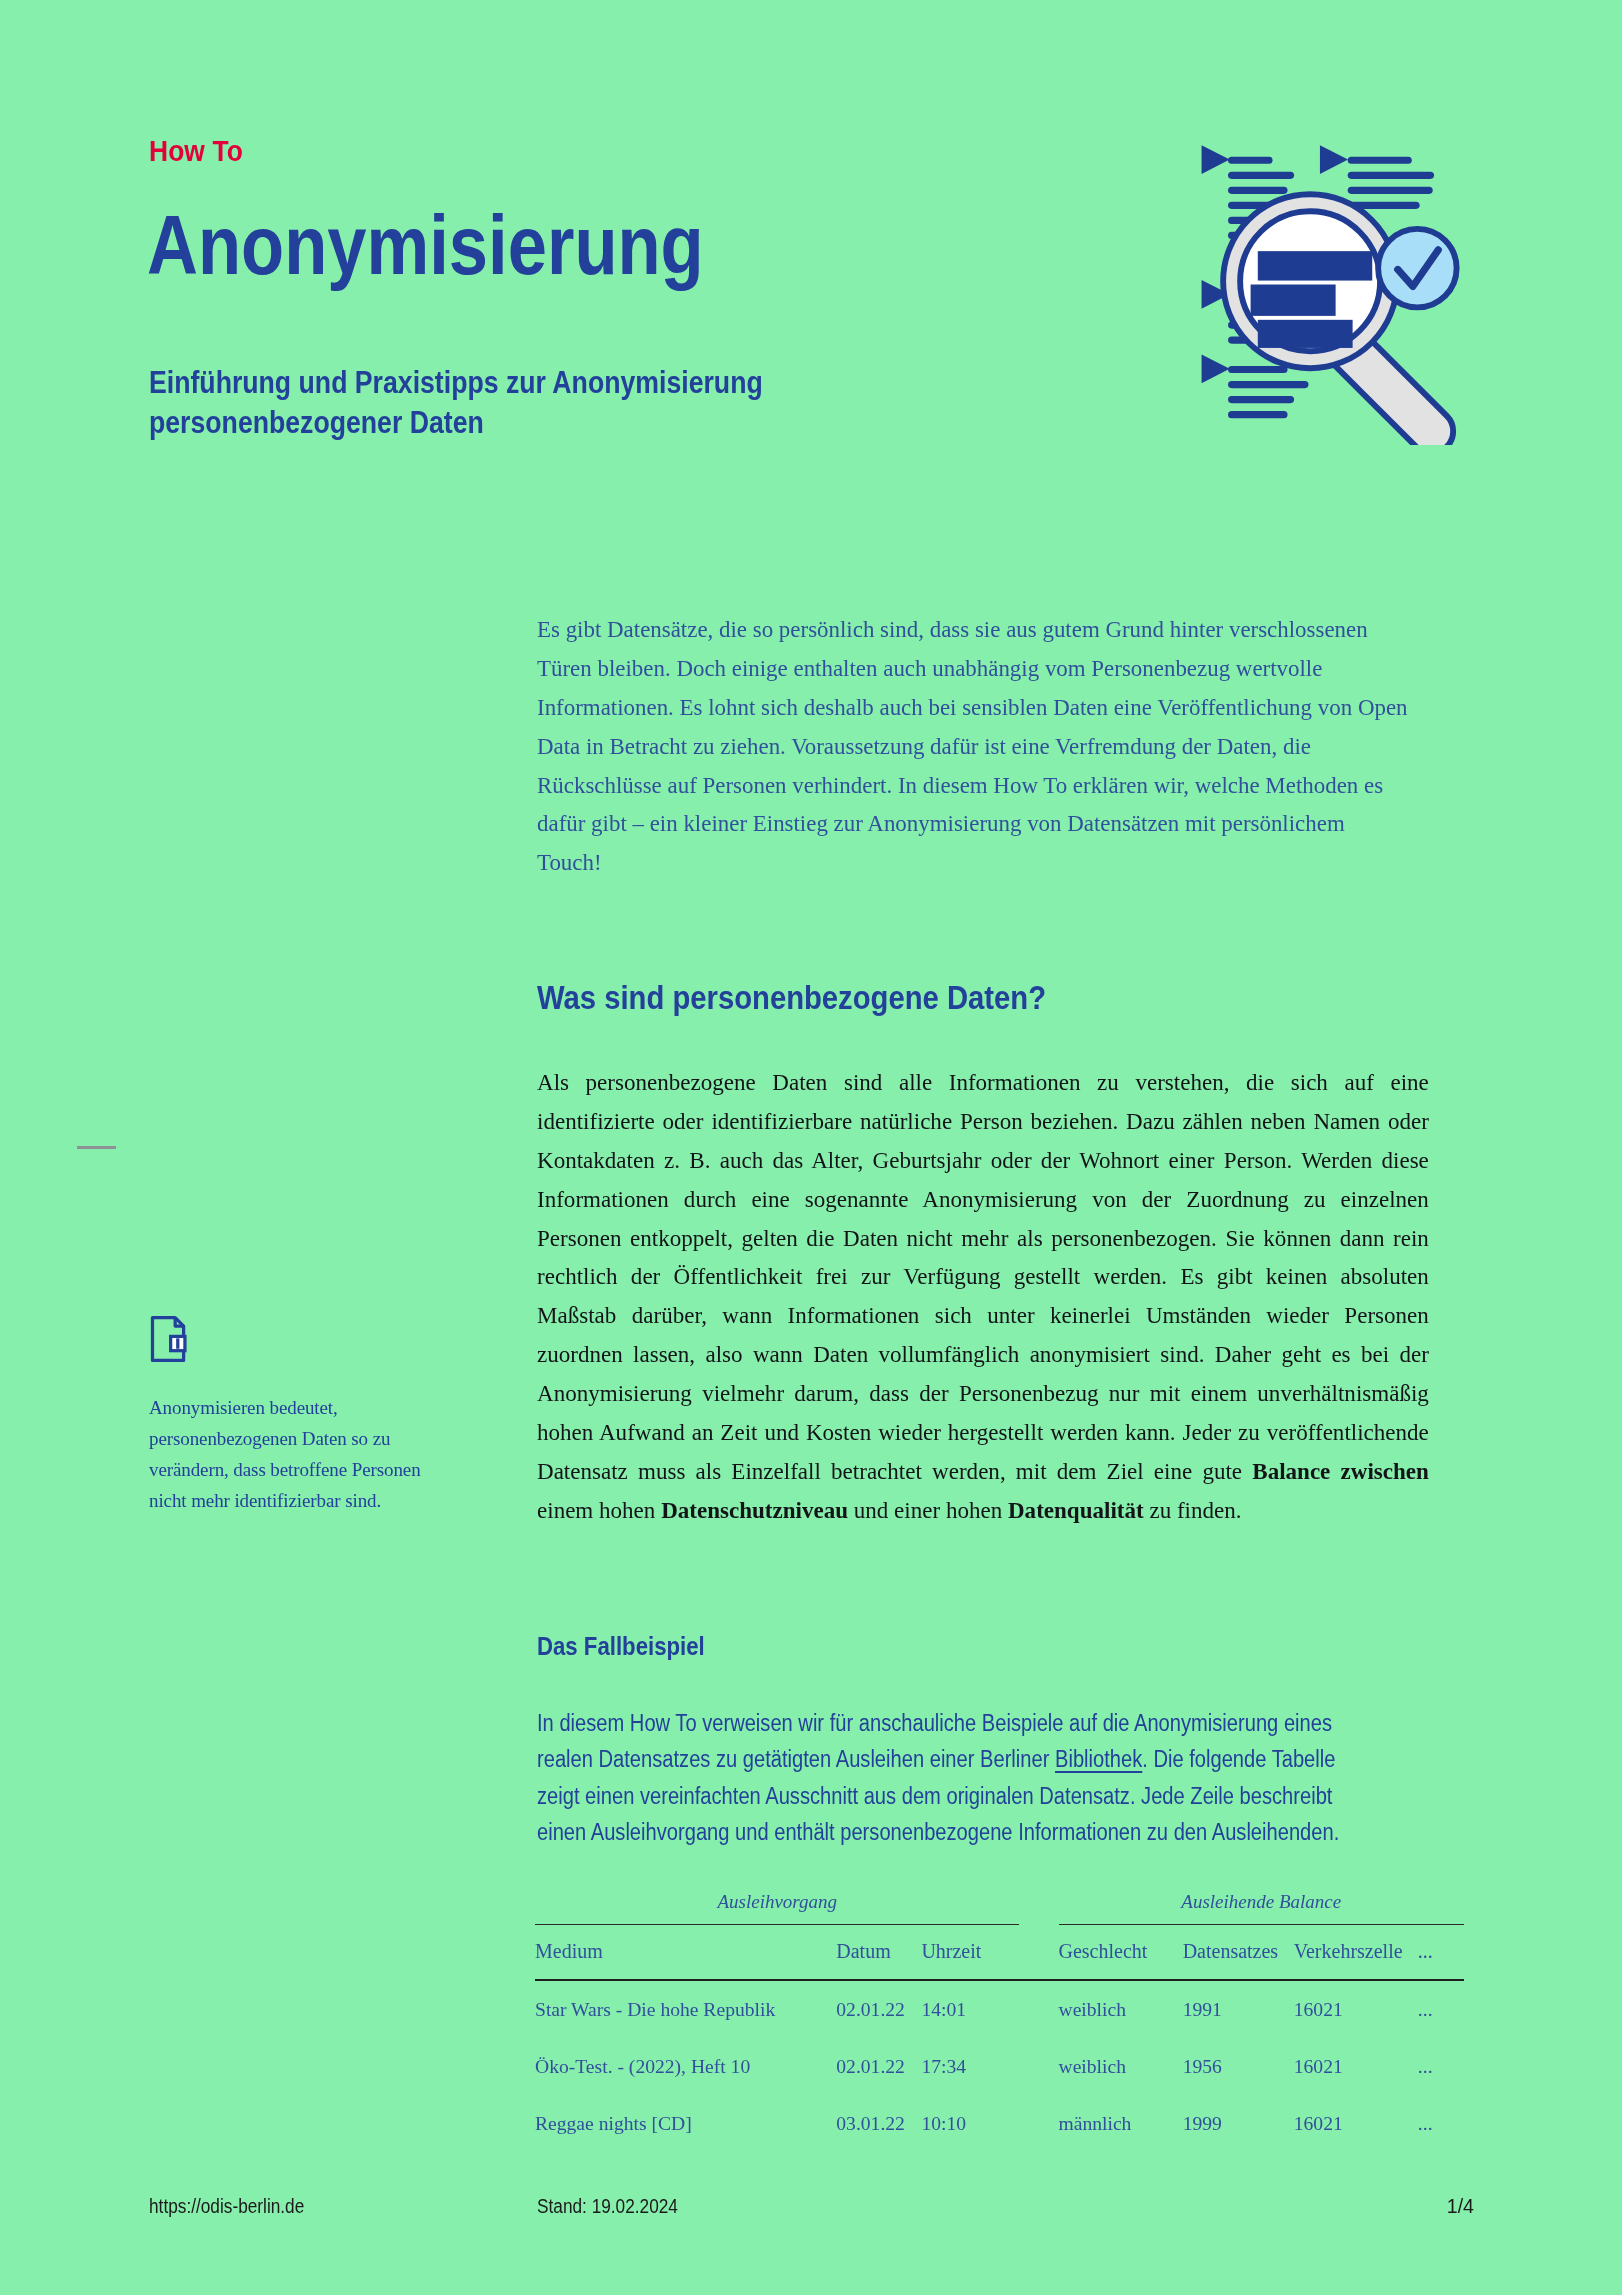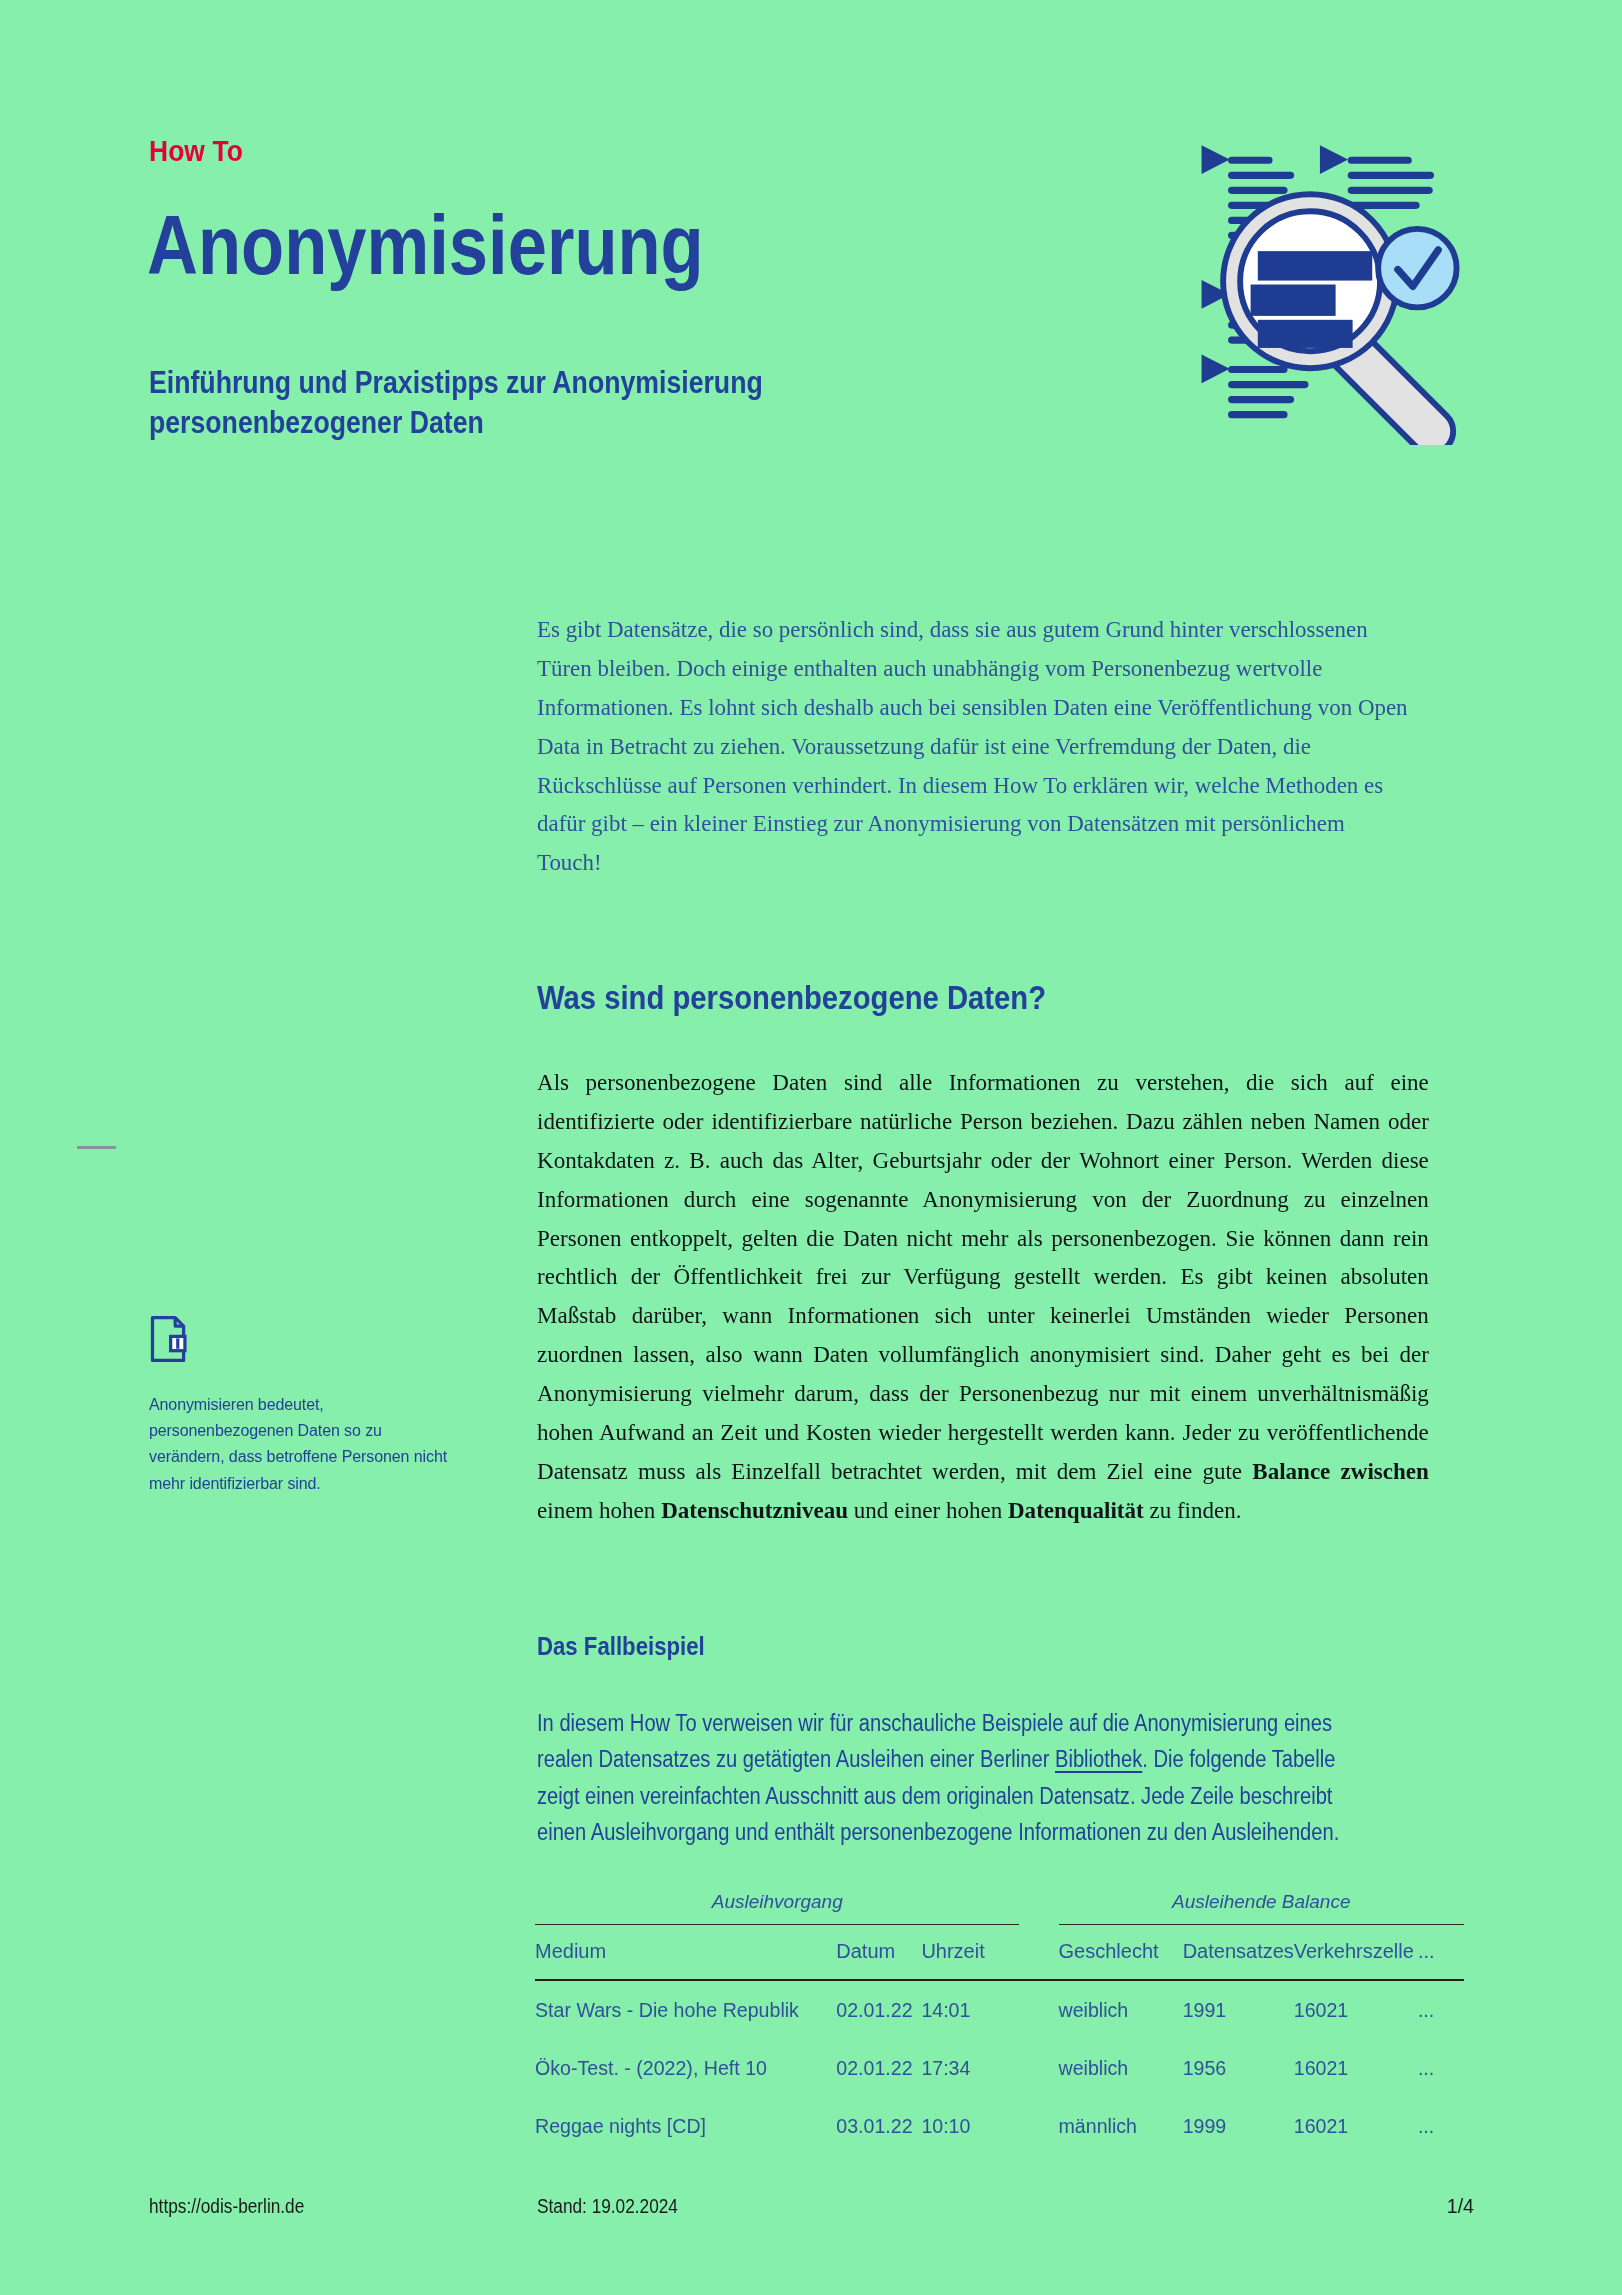--- a/index.html
+++ b/index.html
@@ -89,24 +89,24 @@
     top: 1315px;
     width: 308px;
   }
   .side-note-icon {
     width: 42px;
     height: 48px;
     margin-bottom: 29px;
   }
   .side-note-icon svg { width: 100%; height: 100%; display: block; }
   .side-note-text {
-    font-size: 16px;
+    font-size: 19px;
     line-height: 1.64;
     color: #23409A;
-    font-family: Liberation Sans, sans-serif;
+    font-family: Liberation Serif, serif;
     font-weight: 400;
     letter-spacing: -0.1px;
     margin-top: 22px;
   }
 
   
   .content {
     position: absolute;
     left: 537px;
     top: 0;
@@ -184,21 +184,21 @@
     text-decoration: underline;
     text-underline-offset: 3.9px;
   }
 
   
   .data-table-wrap {
     position: absolute;
     left: 535px;
     top: 1891px;
     width: 929px;
-    font-family: Liberation Sans, sans-serif;
+    font-family: Liberation Serif, serif;
     color: #31509B;
   }
   table.data-table {
     border-collapse: collapse;
     width: 100%;
     table-layout: fixed;
   }
   table.data-table col.c-medium  { width: 301px; }
   table.data-table col.c-datum   { width: 85px; }
   table.data-table col.c-uhrzeit { width: 98px; }

